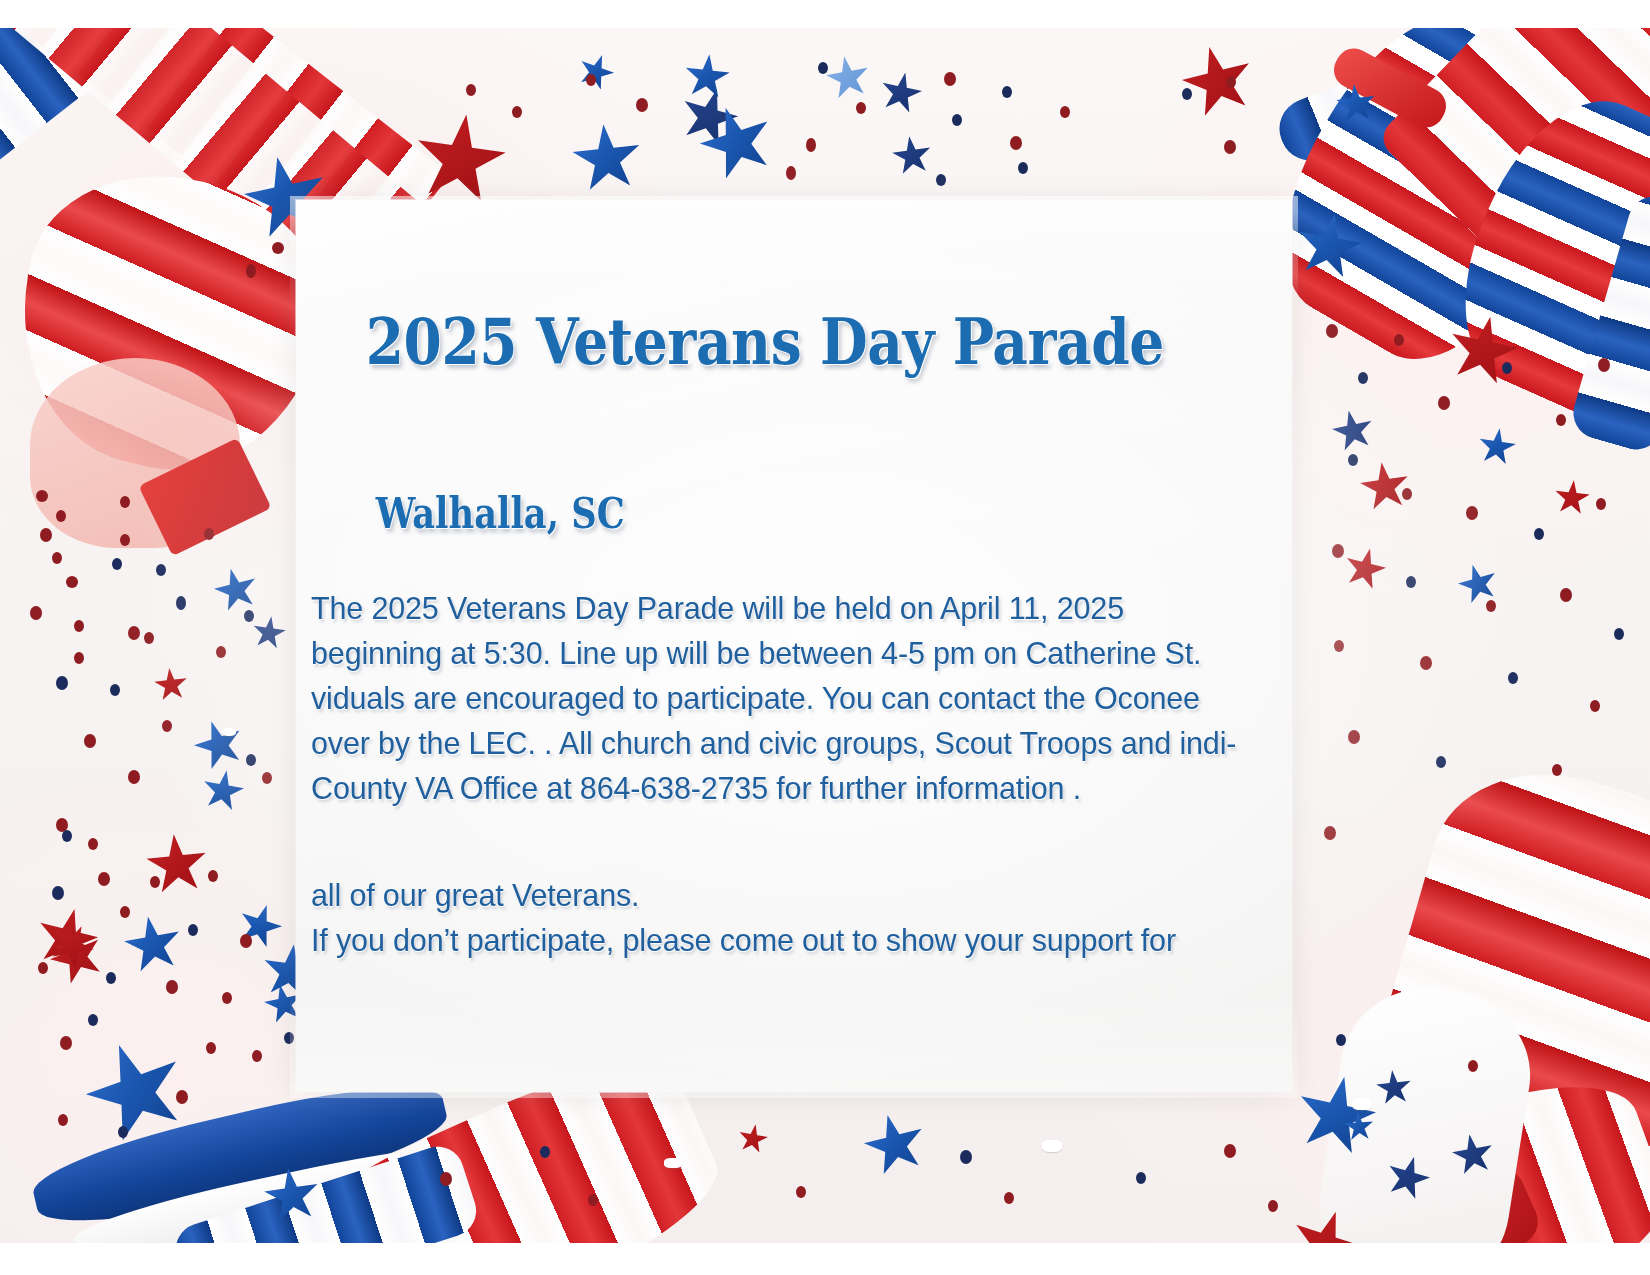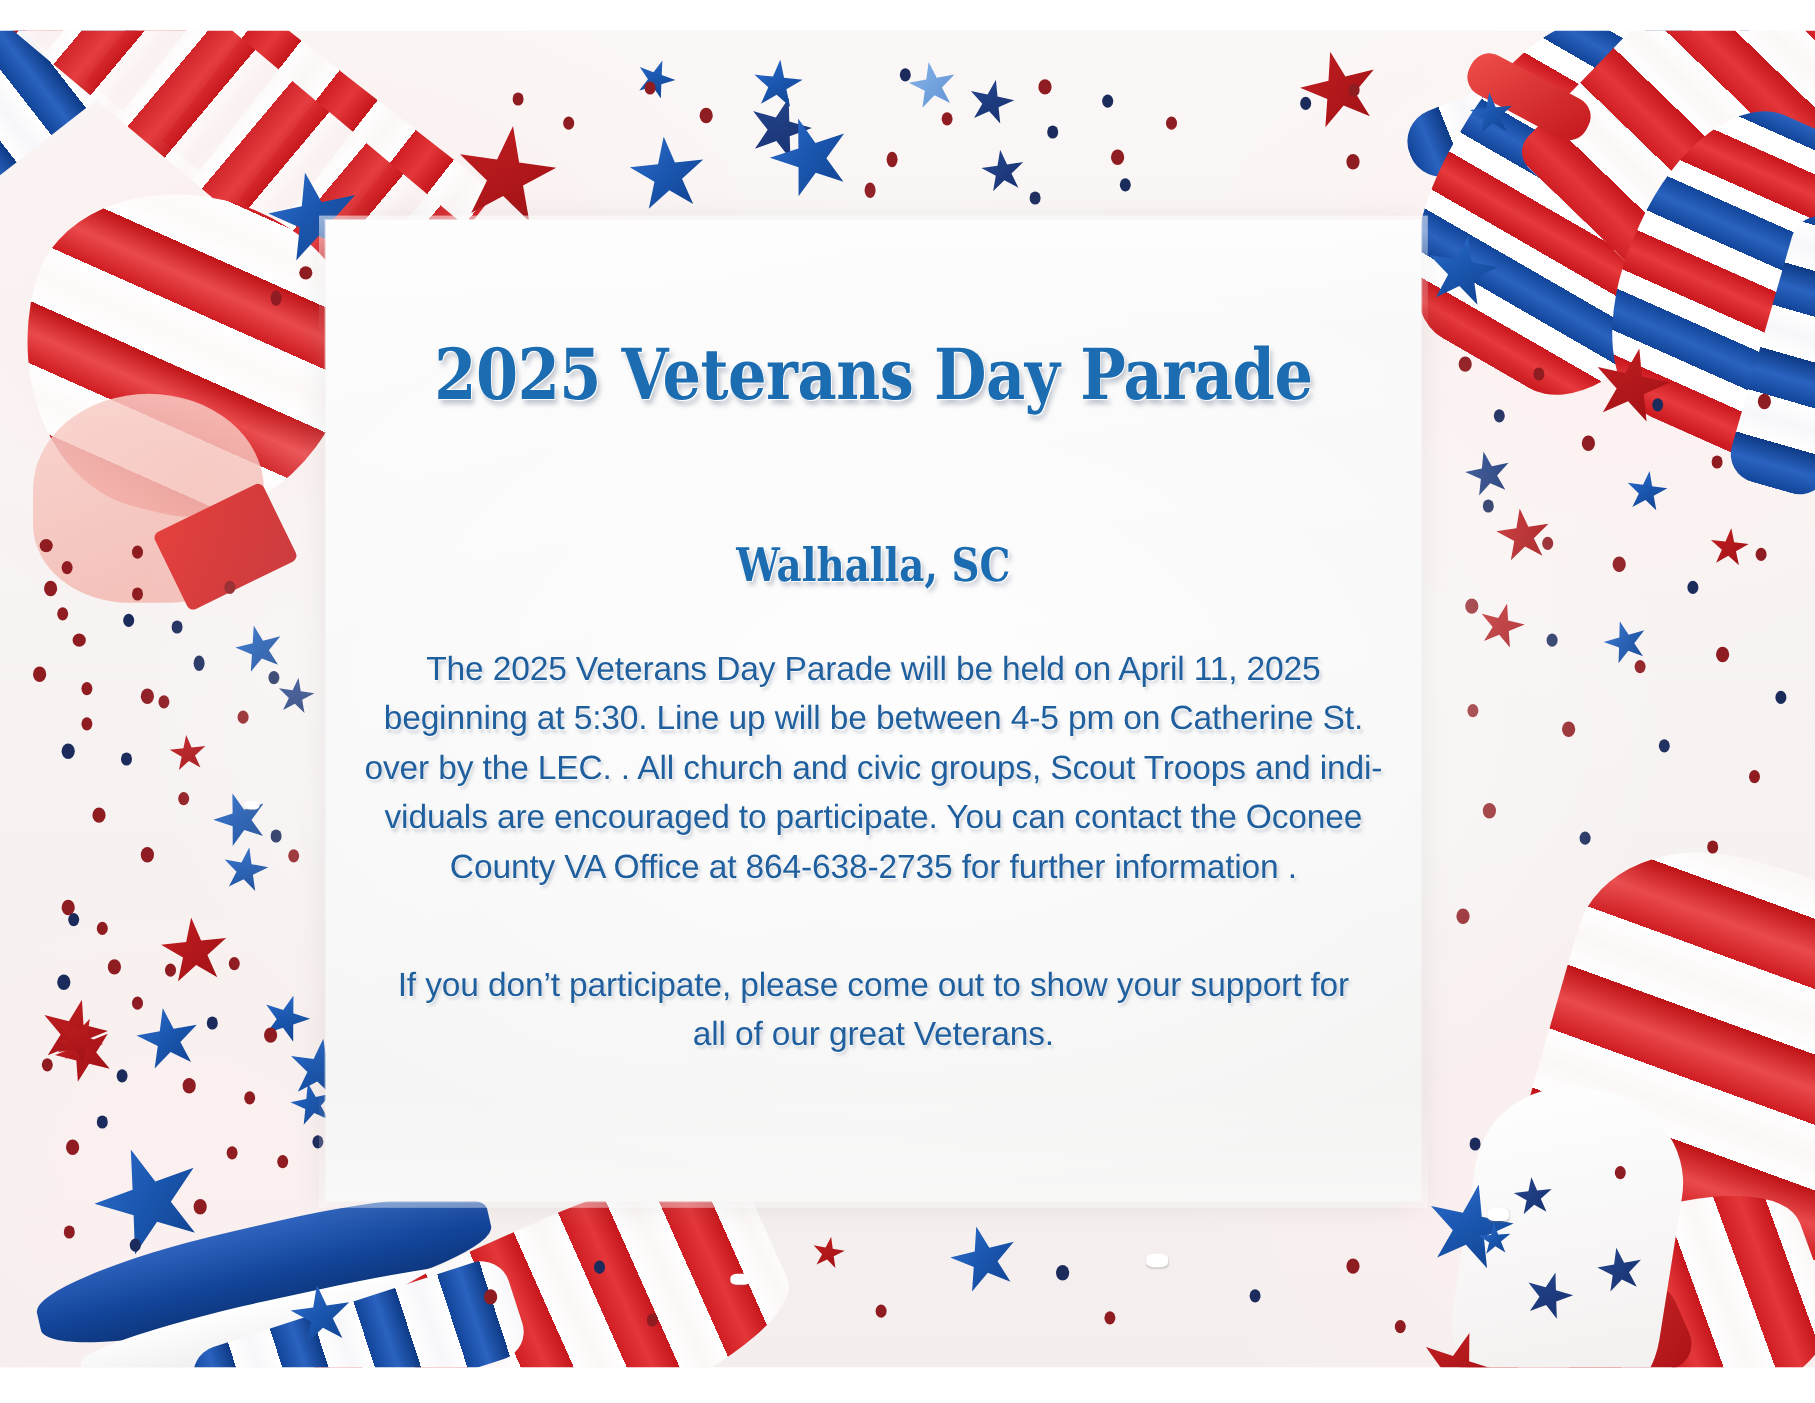--- a/index.html
+++ b/index.html
@@ -76,21 +76,21 @@
     width:996px; height:892px;
     background:linear-gradient(168deg,#fdfdfd 0%,#f8f8f8 40%,#f3f3f2 100%);
     box-shadow:0 2px 26px rgba(120,110,110,.16), 0 0 0 1px rgba(255,255,255,.55);
   }
   #card::after{
     content:"";position:absolute;left:-6px;right:-6px;top:-4px;bottom:-6px;
     background:linear-gradient(180deg, rgba(255,255,255,.55), rgba(255,255,255,0) 12%, rgba(255,255,255,0) 88%, rgba(255,255,255,.4));
     pointer-events:none;
   }
 
-  .card-inner{position:relative;z-index:3;text-align:center;}
+  .card-inner{position:relative;z-index:3;text-align:left;}
 
   #title{
     margin:0;
     padding-top:104px;
     font-family:"DejaVu Serif", serif;
     font-weight:bold;
     font-size:64px;
     letter-spacing:-0.5px;
     color:#1b6cb0;
     transform:scaleX(.86);
@@ -355,27 +355,27 @@
     <div id="card">
       <div class="card-inner">
 
         <h1 id="title">2025 Veterans Day Parade</h1>
 
         <h2 id="subtitle">Walhalla, SC</h2>
 
         <div class="para" id="p1">
           <span class="ln">The 2025 Veterans Day Parade will be held on April 11, 2025</span>
           <span class="ln">beginning at 5:30. Line up will be between 4-5 pm on Catherine St.</span>
+          <span class="ln">viduals are encouraged to participate.  You can contact the Oconee</span>
           <span class="ln">over by the LEC. . All church and civic groups, Scout Troops and indi-</span>
-          <span class="ln">viduals are encouraged to participate.  You can contact the Oconee</span>
           <span class="ln">County VA Office at 864-638-2735 for further information .</span>
         </div>
 
         <div class="para" id="p2">
+          <span class="ln">all of our great Veterans.</span>
           <span class="ln">If you don’t participate, please come out to show your support for</span>
-          <span class="ln">all of our great Veterans.</span>
         </div>
 
       </div>
     </div>
 
   </div>
 </div>
 
 </body></html>

